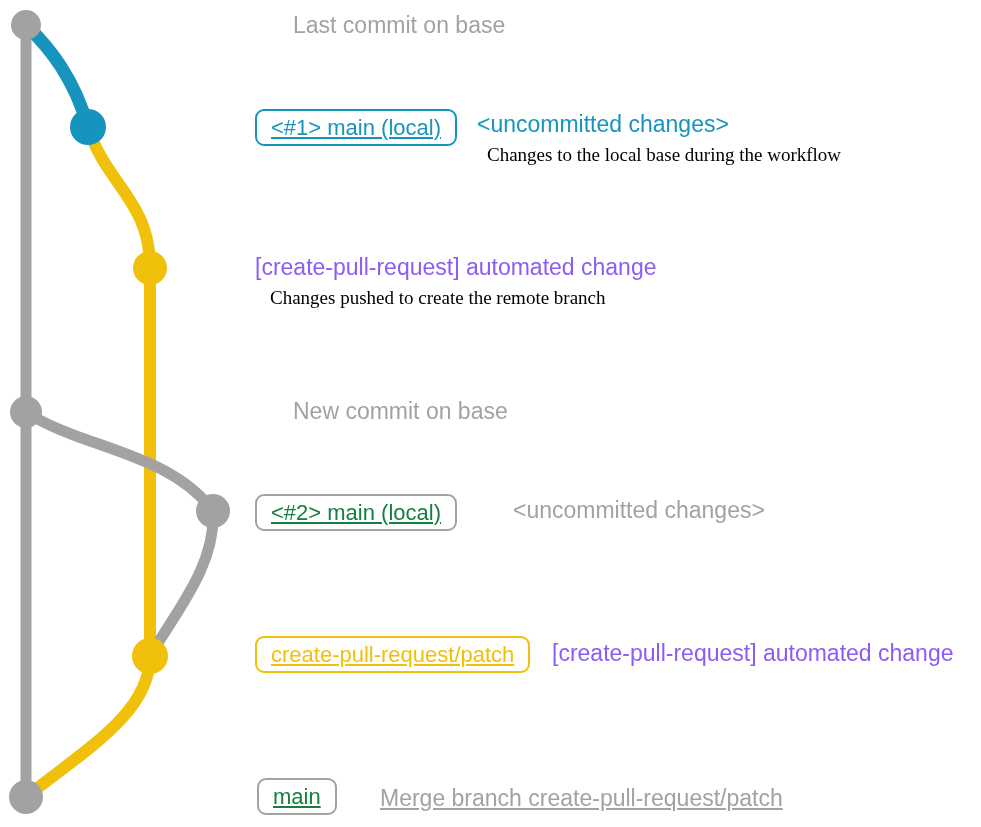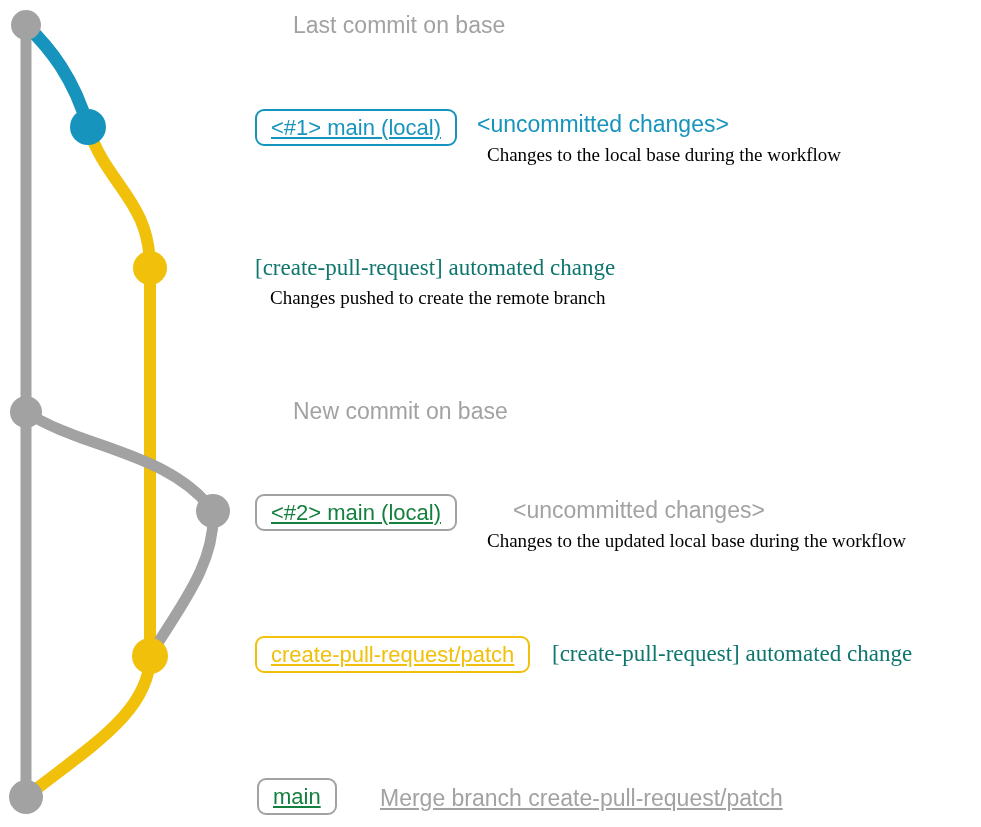--- a/index.html
+++ b/index.html
@@ -11,21 +11,21 @@
     overflow: hidden;
     font-family: "Liberation Sans", "DejaVu Sans", sans-serif;
   }
   #graph { position: absolute; left: 0; top: 0; }
 
   .abs { position: absolute; white-space: nowrap; }
 
   .lbl { font-size: 23px; line-height: 25px; }
   .lbl-gray   { color: #a2a2a2; margin-left: 36px; }
   .lbl-blue   { color: #1794bd; }
-  .lbl-yellow { color: #0f766e; font-family: Liberation Serif, serif; }
+  .lbl-yellow { color: #8b5cf6; }
 
   .desc {
     font-family: "Liberation Serif", "DejaVu Serif", serif;
     font-size: 19px;
     line-height: 22px;
     color: #000000;
   }
 
   .badge {
     display: inline-flex;
@@ -73,21 +73,20 @@
   <div class="abs lbl lbl-blue" style="left:477px; top:112px;">&lt;uncommitted changes&gt;</div>
   <div class="abs desc" style="left:487px; top:144px;">Changes to the local base during the workflow</div>
 
   <div class="abs lbl lbl-yellow" style="left:255px; top:255px;">[create-pull-request] automated change</div>
   <div class="abs desc" style="left:270px; top:287px;">Changes pushed to create the remote branch</div>
 
   <div class="abs lbl lbl-gray" style="left:257px; top:399px;">New commit on base</div>
 
   <div class="abs badge badge-gray" style="left:255px; top:494px;">&lt;#2&gt; main (local)</div>
   <div class="abs lbl lbl-gray" style="left:477px; top:498px;">&lt;uncommitted changes&gt;</div>
-  <div class="abs desc" style="left:487px; top:530px;">Changes to the updated local base during the workflow</div>
 
   <div class="abs badge badge-yellow" style="left:255px; top:636px;">create-pull-request/patch</div>
   <div class="abs lbl lbl-yellow" style="left:552px; top:641px;">[create-pull-request] automated change</div>
 
   <div class="abs badge badge-gray" style="left:257px; top:778px;">main</div>
   <div class="abs lbl lbl-gray" style="left:344px; top:786px;text-decoration:underline;">Merge branch create-pull-request/patch</div>
 
 </div>
 
 </body></html>

